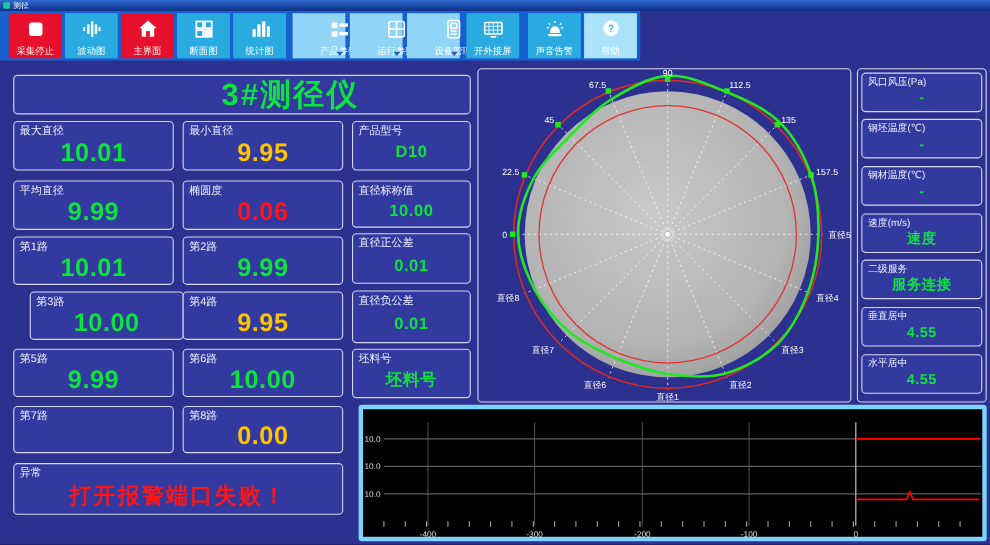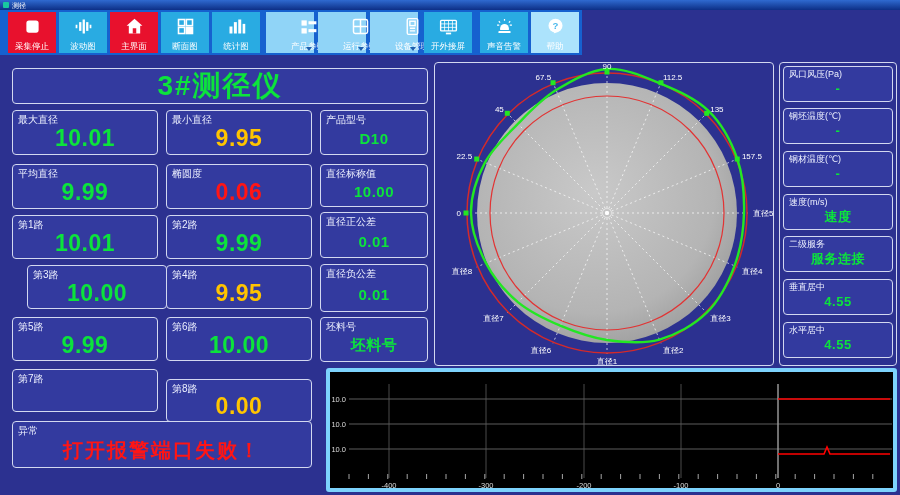--- a/index.html
+++ b/index.html
@@ -33,21 +33,21 @@
   .cell{position:absolute;background:var(--cell);border:1px solid var(--border);
     border-radius:4px;box-sizing:border-box;}
   .cl{position:absolute;left:5px;top:3px;font-size:10px;color:#eef1ff;line-height:1.1;}
   .cv{position:absolute;left:0;right:0;top:12px;bottom:0;display:flex;align-items:center;
     justify-content:center;font-size:23px;font-weight:bold;letter-spacing:.5px;}
   .cv[data-color=green]{color:var(--green);}
   .cv[data-color=yellow]{color:var(--yellow);}
   .cv[data-color=red]{color:var(--red);}
   .small .cv{font-size:15px;}
   .bigtitle{width:100%;height:100%;display:flex;align-items:center;justify-content:center;
-    font-size:28px;font-weight:bold;color:var(--green);letter-spacing:2px;}
+    font-size:28px;font-weight:bold;color:var(--green);letter-spacing:2px;margin-left:44px;}
   .exc .cv{font-size:20px;letter-spacing:2px;}
   .rbox .cl{font-size:9px;}
   .rbox .cv{font-size:13px;top:9px;}
   .groupframe{position:absolute;border:1px solid var(--border);border-radius:4px;box-sizing:border-box;}
   .panel{position:absolute;border:1px solid var(--border);border-radius:4px;box-sizing:border-box;}
   .trendpanel{position:absolute;background:#000;border:4px solid #7dd3fc;border-radius:3px;box-sizing:border-box;}
   svg.chart{overflow:visible;display:block;}
 </style>
 </head>
 <body>
@@ -218,21 +218,21 @@
     <span class="cl">第5路</span>
     <span class="cv" data-color="green">9.99</span>
   </div>
   <div class="cell" style="left:166px;top:317px;width:146px;height:44px">
     <span class="cl">第6路</span>
     <span class="cv" data-color="green">10.00</span>
   </div>
   <div class="cell" style="left:12px;top:369px;width:146px;height:43px">
     <span class="cl">第7路</span>
   </div>
-  <div class="cell" style="left:166px;top:379px;width:146px;height:43px">
+  <div class="cell" style="left:166px;top:369px;width:146px;height:43px">
     <span class="cl">第8路</span>
     <span class="cv" data-color="yellow">0.00</span>
   </div>
 
   <div class="cell small" style="left:320px;top:110px;width:108px;height:45px">
     <span class="cl">产品型号</span>
     <span class="cv" data-color="green">D10</span>
   </div>
   <div class="cell small" style="left:320px;top:164px;width:108px;height:43px">
     <span class="cl">直径标称值</span>

